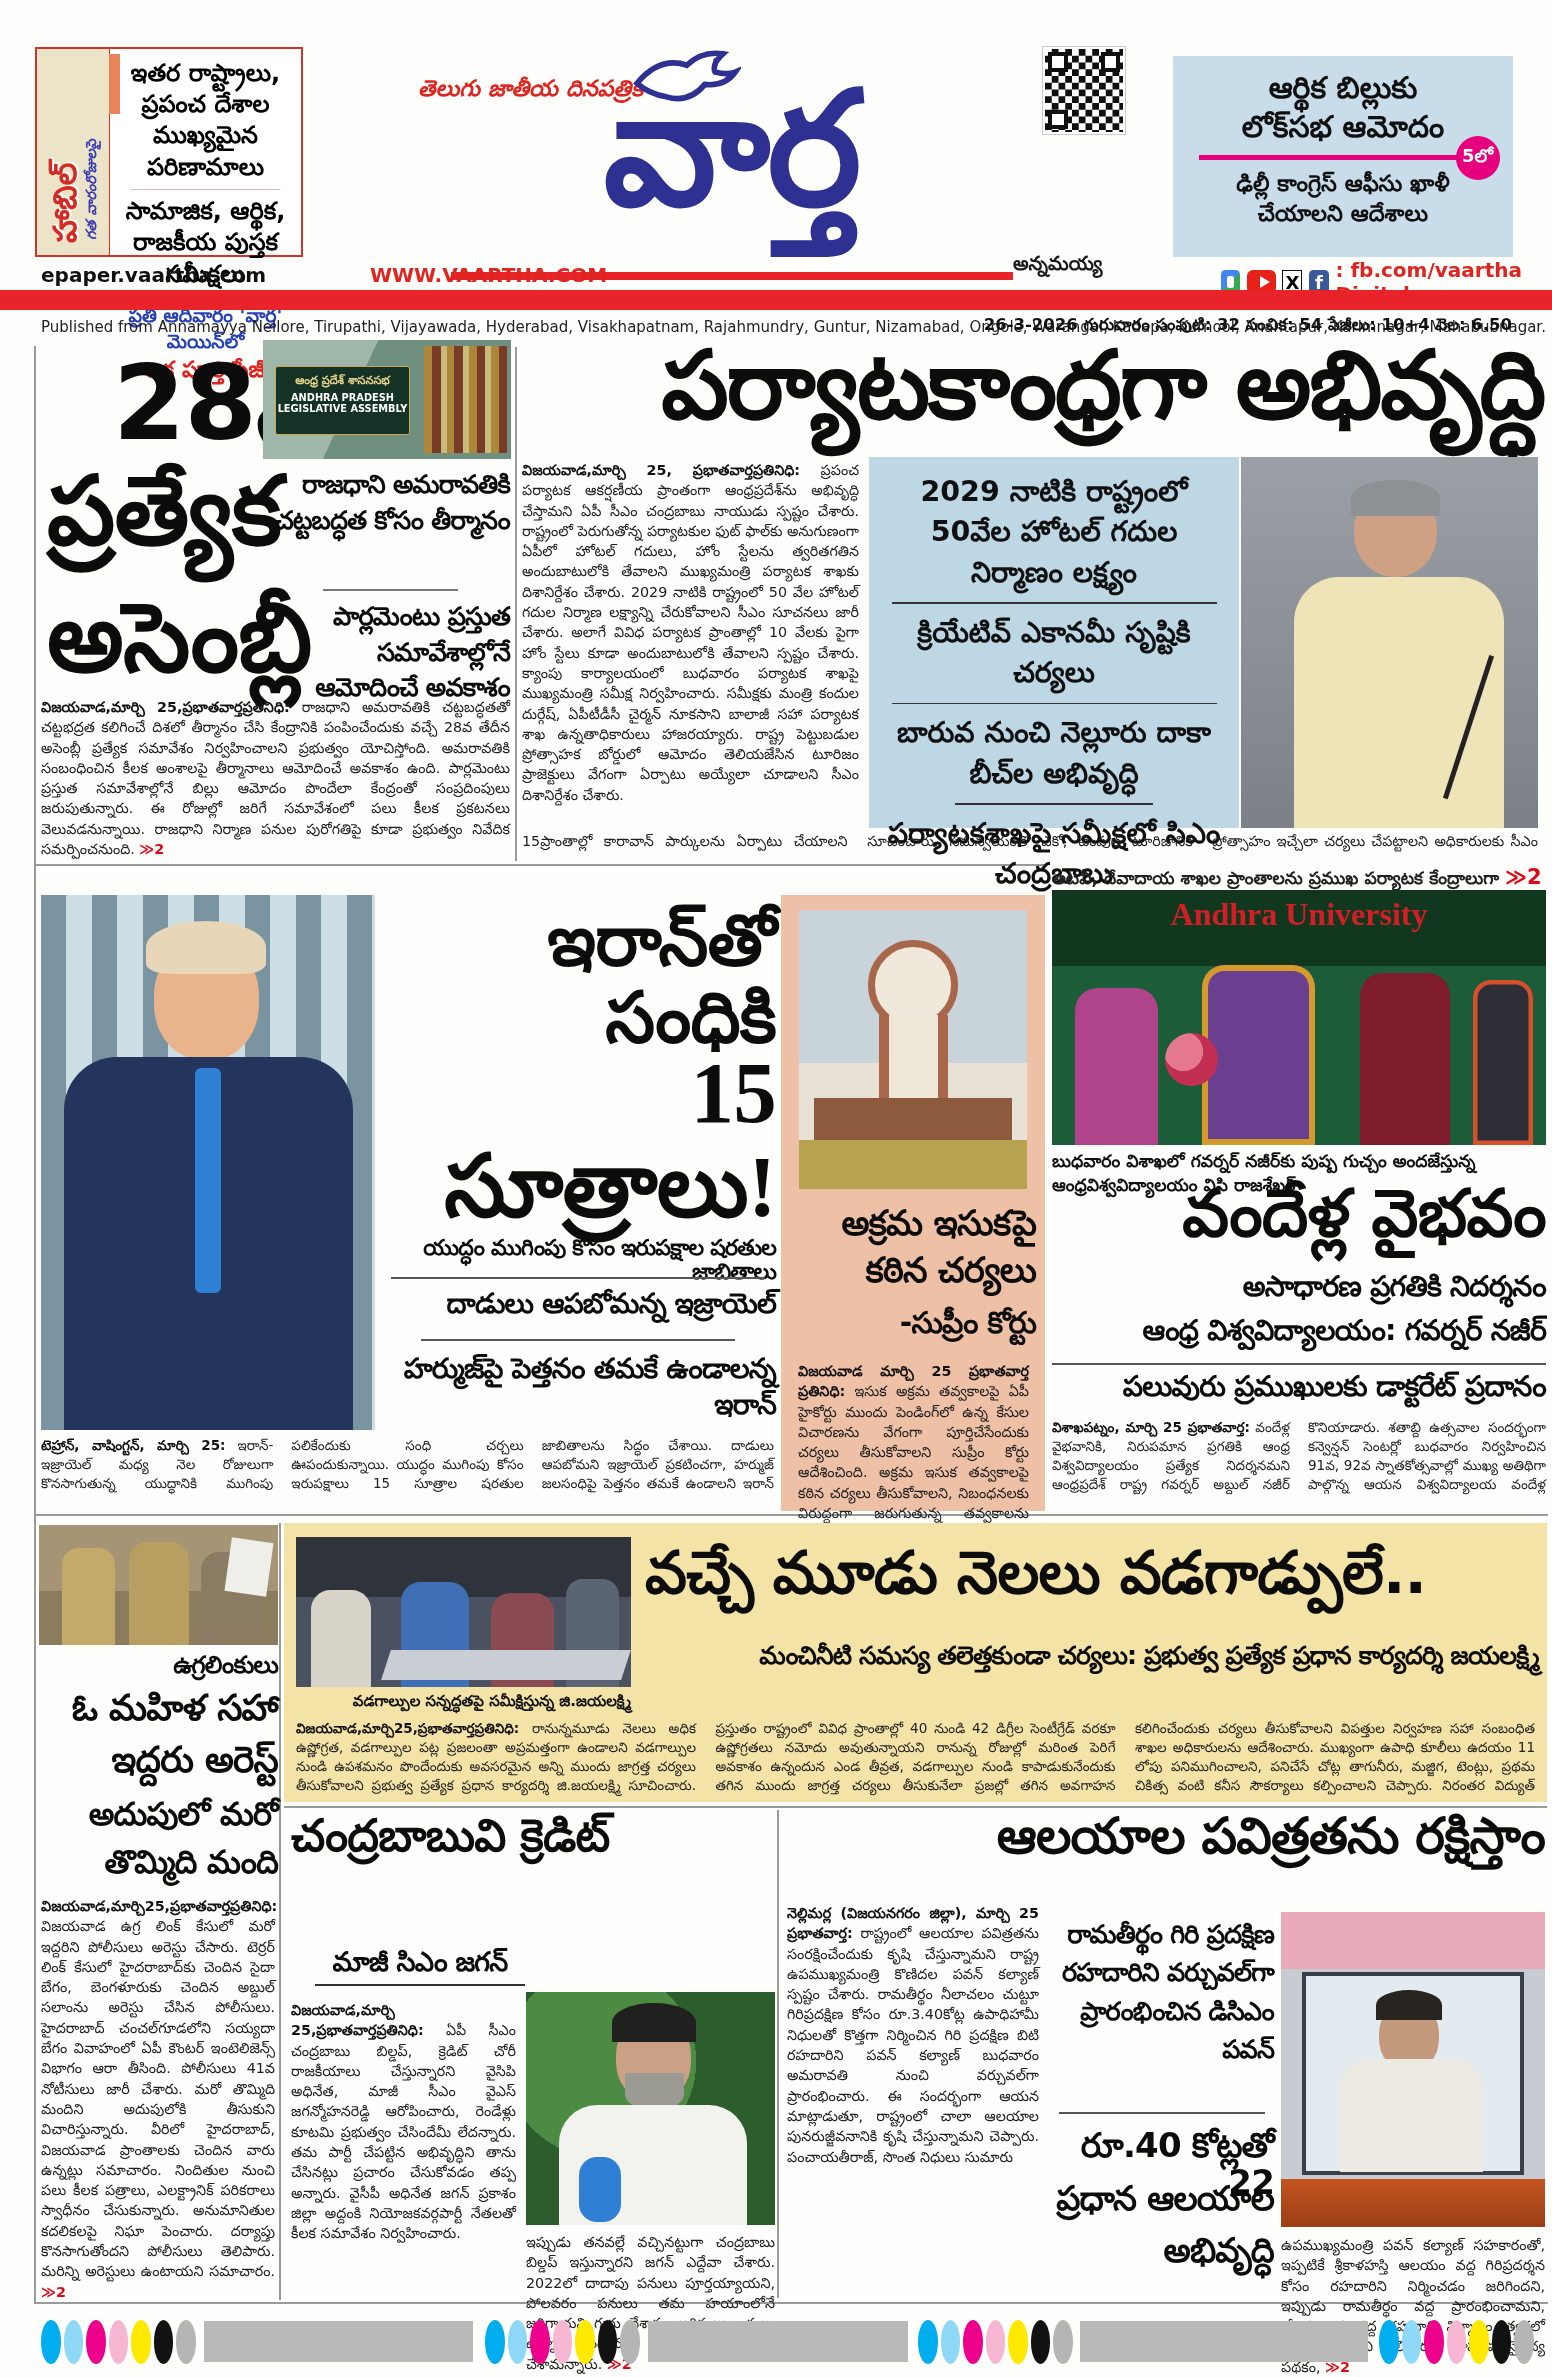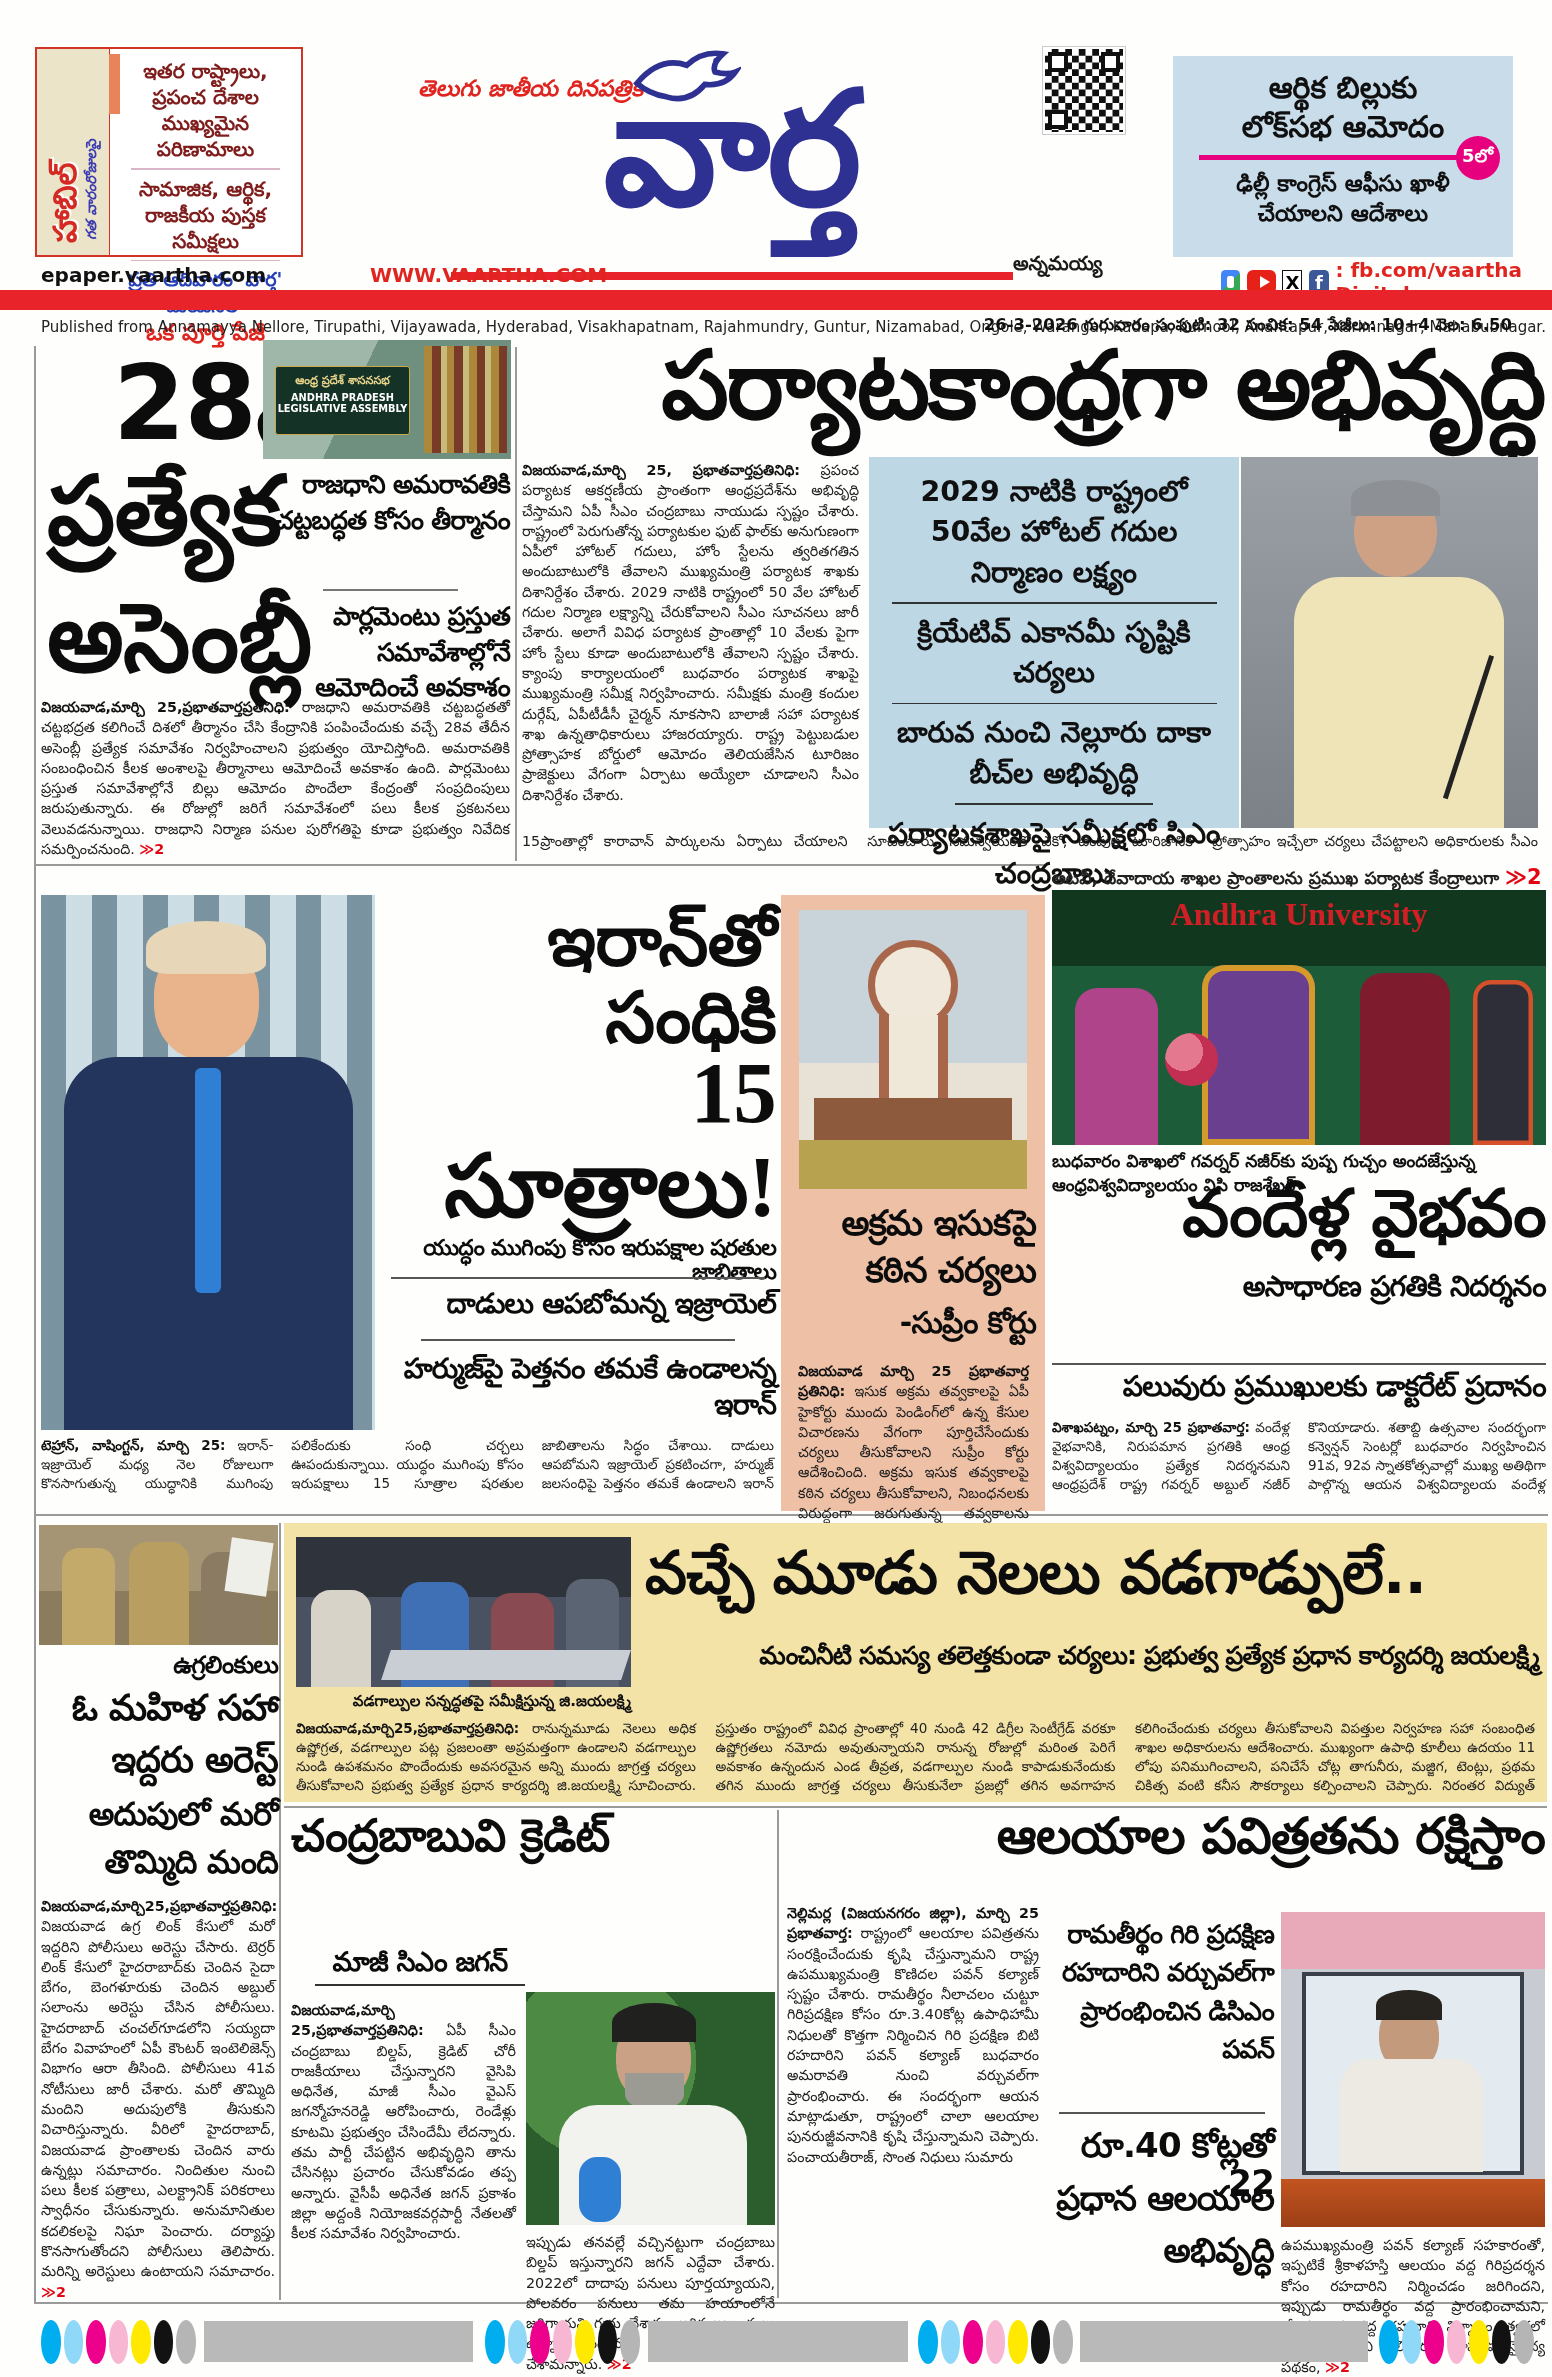--- a/index.html
+++ b/index.html
@@ -14,21 +14,21 @@
   .rule{background:#444;height:1.5px;}
   .vrule{background:#9a9a9a;width:1.5px;}
   .hrule{background:#9a9a9a;height:1.5px;}
   .photo{position:absolute;overflow:hidden;}
   .cap{font-weight:700;color:#111;}
   
   #promo{left:35px;top:47px;width:264px;height:206px;border:2.3px solid #d23327;display:flex;background:#fff;}
   #promo-left{width:72px;background:#ece4c8;position:relative;border-right:1.5px solid #d23327;}
   .vtext{writing-mode:vertical-rl;transform:rotate(180deg);font-weight:800;}
   #promo-right{flex:1;text-align:center;padding:9px 7.5px 6px 7.5px;}
-  .promo-green{color:#7f1d1d;font-weight:800;font-size:20px;line-height:1.3;}
+  .promo-green{color:#000000;font-weight:800;font-size:24px;line-height:1.3;}
   .promo-blue{color:#2641b5;font-weight:800;font-size:19px;line-height:1.35;}
   .promo-red{color:#e02520;font-weight:800;font-size:22.5px;line-height:1.3;}
   .promo-div{height:1.5px;background:#d9b7c9;margin:6px 13.5px;}
   
   #tr-box{left:1173px;top:56px;width:340px;height:201px;background:#c9dcea;text-align:center;padding-top:12px;box-sizing:border-box;}
   #tr-box .t{font-size:30px;font-weight:800;color:#101010;line-height:1.3;}
   #tr-rule{position:relative;height:5.3px;background:#e6007e;margin:9px 25.5px 7.5px 25.5px;}
   #tr-badge{position:absolute;right:-12px;top:-19.5px;width:44px;height:44px;border-radius:50%;background:#e6007e;color:#fff;
             font-size:18px;font-weight:800;display:flex;align-items:center;justify-content:center;}
   #tr-box .s{font-size:22.5px;font-weight:800;color:#101010;line-height:1.35;}
@@ -231,20 +231,21 @@
     <div style="position:absolute;left:0;top:6px;width:100%;text-align:center;color:#d21f26;font-family:'Liberation Serif',serif;font-weight:700;font-size:32px;">Andhra University</div>
     <div style="position:absolute;left:22.5px;top:98px;width:83px;height:158px;border-radius:22.5px 22.5px 0 0;background:#b0448a;"></div>
     <div style="position:absolute;left:150px;top:75px;width:113px;height:180px;border-radius:22.5px 22.5px 0 0;background:#6a3f8f;box-shadow:inset 0 0 0 6px #d49a2b;"></div>
     <div style="position:absolute;left:308px;top:83px;width:90px;height:173px;border-radius:22.5px 22.5px 0 0;background:#7e1c2e;"></div>
     <div style="position:absolute;left:421px;top:90px;width:60px;height:165px;border-radius:18px 18px 0 0;background:#2e2e38;box-shadow:inset 0 0 0 4.5px #d4512b;"></div>
     <div style="position:absolute;left:113px;top:143px;width:53px;height:53px;border-radius:50%;background:radial-gradient(circle at 35% 35%,#e4788e 0 40%,#c22f52 40% 100%);"></div>
   </div>
   <div class="abs cap" style="left:1052px;top:1151px;width:494px;font-size:17.3px;">బుధవారం విశాఖలో గవర్నర్ నజీర్‌కు పుష్ప గుచ్చం అందజేస్తున్న ఆంధ్రవిశ్వవిద్యాలయం విసి రాజశేఖర్</div>
   <div class="abs hl center" style="left:1052px;top:1272px;width:494px;font-size:28.5px;font-weight:700;">అసాధారణ ప్రగతికి నిదర్శనం</div>
   <div class="abs hl center" style="left:1052px;top:1178px;width:494px;font-size:66px;font-weight:900;">వందేళ్ల వైభవం</div>
+  <div class="abs hl center" style="left:1052px;top:1316px;width:494px;font-size:28.5px;font-weight:700;">ఆంధ్ర విశ్వవిద్యాలయం: గవర్నర్ నజీర్</div>
   <div class="abs rule" style="left:1052px;top:1363px;width:494px;height:1.5px;background:#555;"></div>
   <div class="abs hl center" style="left:1052px;top:1372px;width:494px;font-size:28.5px;font-weight:700;">పలువురు ప్రముఖులకు డాక్టరేట్ ప్రదానం</div>
   <div class="abs bodytx" style="left:1052px;top:1418px;width:494px;height:90px;column-count:2;column-gap:18px;font-size:13.5px;">
     <span class="byline">విశాఖపట్నం, మార్చి 25 ప్రభాతవార్త:</span>
     <span>వందేళ్ల వైభవానికి, నిరుపమాన ప్రగతికి ఆంధ్ర విశ్వవిద్యాలయం ప్రత్యేక నిదర్శనమని ఆంధ్రప్రదేశ్ రాష్ట్ర గవర్నర్ అబ్దుల్ నజీర్ కొనియాడారు. శతాబ్ది ఉత్సవాల సందర్భంగా కన్వెన్షన్ సెంటర్లో బుధవారం నిర్వహించిన 91వ, 92వ స్నాతకోత్సవాల్లో ముఖ్య అతిథిగా పాల్గొన్న ఆయన విశ్వవిద్యాలయ వందేళ్ల ప్రస్థానాన్ని ప్రశంసిస్తూ ప్రేరణాత్మక ప్రసంగం చేశారు. శతాబ్ద కాలంగా ఆంధ్ర విశ్వవిద్యాలయం విద్యా, పరిశోధన, ఆవిష్కరణ రంగాల్లో సాధించిన ప్రగతి దేశానికి గర్వ కారణమని పేర్కొన్నారు.</span>
     
   </div>
 
   <div id="yellow-box" class="abs"></div>
   <div class="photo" style="left:296px;top:1537px;width:335px;height:150px;background:linear-gradient(180deg,#2f343c 0 40%,#4a5160 40% 100%);">

